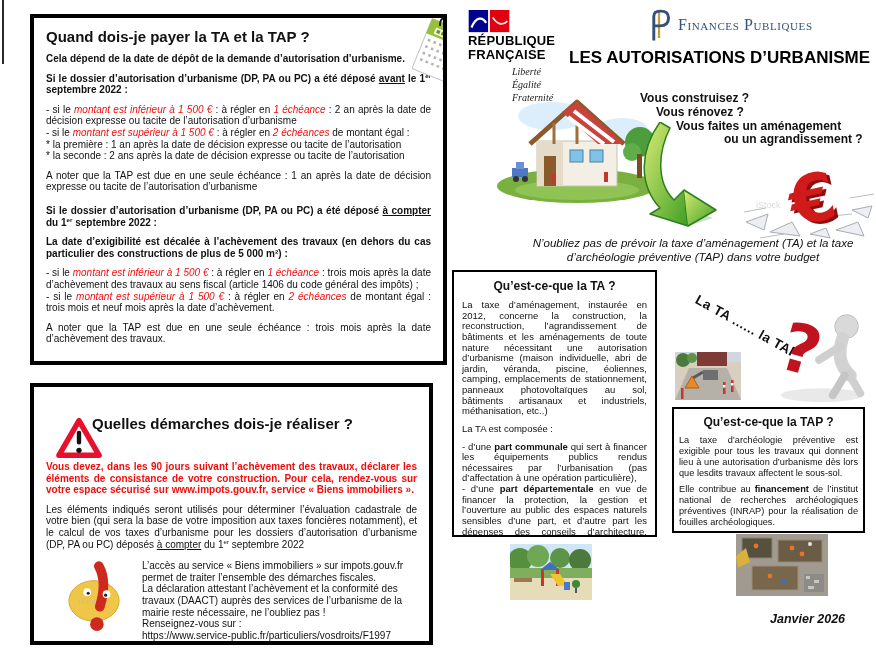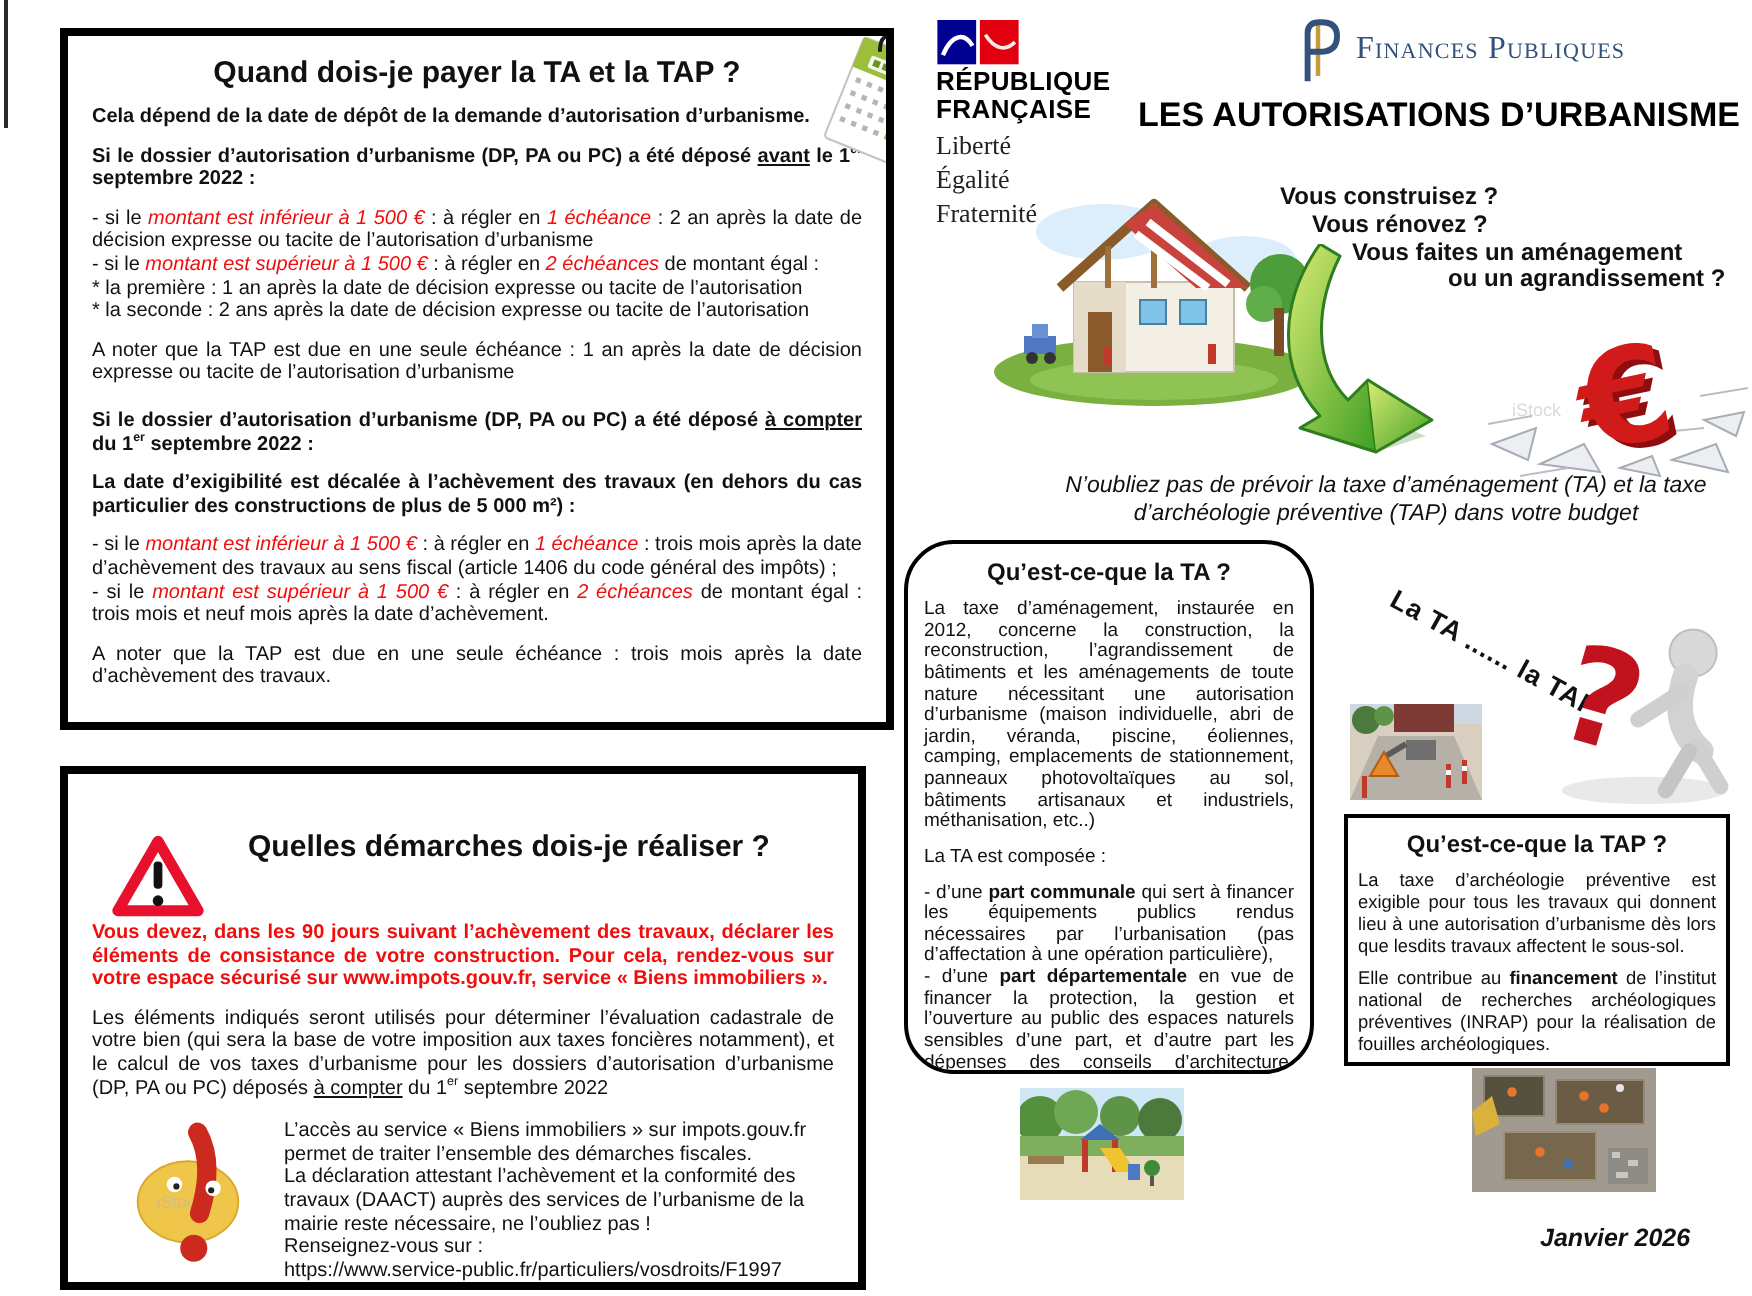--- a/index.html
+++ b/index.html
@@ -5,60 +5,60 @@
   html,body{margin:0;padding:0;background:#fff;}
   .page{position:relative;width:876px;height:648px;background:#fff;overflow:hidden;
         font-family:"Liberation Sans",sans-serif;color:#111;}
   .abs{position:absolute;}
   .fold-mark{left:2px;top:0;width:2px;height:64px;background:#2a2a2a;}
 
   
   .bigbox{border:4px solid #000;background:#fff;box-sizing:border-box;overflow:hidden;}
   .box-when{left:30px;top:14px;width:417px;height:351px;padding:6px 12px;}
   .box-steps{left:30px;top:383px;width:403px;height:262px;padding:16px 12px;}
-  .bigbox h2{margin:4px 0 2px;font-size:15px;text-align:center;font-weight:bold;}
+  .bigbox h2{margin:4px 0 2px;font-size:15px;font-weight:bold;}
   .bigbox p{margin:8px 0 0;font-size:10px;line-height:1.16;text-align:justify;}
   .bigbox p.m0{margin-top:0;}
   .b{font-weight:bold;}
   .u{text-decoration:underline;}
   .red{color:#f20d0d;font-style:italic;}
   .sup{vertical-align:super;font-size:0.62em;line-height:0;}
   .calendar-wrap{left:374px;top:-2px;width:76px;height:70px;}
   .steps-head{position:relative;height:44px;}
   .steps-head h2{margin:12px 0 0 46px;}
   .warn-wrap{position:absolute;left:10px;top:2px;width:46px;height:42px;}
   .alert-red{color:#f20d0d;font-weight:bold;}
   .service-row{display:flex;margin-top:10px;}
   .service-icon-cell{width:96px;flex:0 0 96px;display:flex;justify-content:center;}
   .service-text{flex:1;font-size:10px;line-height:1.17;text-align:left;}
   .service-text p{margin:0;text-align:left;}
   .link-line{color:#111;}
 
   
   .rf-logo{left:468px;top:10px;width:110px;}
   .rf-name{font-size:13px;font-weight:bold;line-height:1.05;letter-spacing:0.2px;color:#000;}
-  .rf-motto{margin-top:4px;font-family:"Liberation Serif",serif;
-            font-size:13px;line-height:1.3;color:#222;}
+  .rf-motto{margin-top:4px;font-family:"Liberation Serif",serif;font-style:italic;
+            font-size:10px;line-height:1.3;color:#222;margin-left:44px;}
   .fp-logo{left:646px;top:8px;display:flex;align-items:center;gap:6px;}
   .fp-text{font-family:"Liberation Serif",serif;font-variant:small-caps;font-size:16px;
            letter-spacing:0.6px;color:#33517a;}
   .main-title{left:540px;top:48px;width:330px;text-align:right;font-size:17px;
               font-weight:bold;line-height:1.22;color:#000;}
 
   .questions{left:640px;top:92px;font-size:12px;font-weight:bold;line-height:1.15;white-space:nowrap;}
   .questions div:nth-child(2){margin-left:16px;}
   .questions div:nth-child(3){margin-left:36px;}
   .questions div:nth-child(4){margin-left:84px;}
 
   .reminder{left:520px;top:236px;width:346px;text-align:center;font-style:italic;
             font-size:11.5px;line-height:1.25;color:#111;}
 
   
   .smallbox{border:2px solid #000;background:#fff;box-sizing:border-box;overflow:hidden;}
-  .ta-box{left:452px;top:270px;width:205px;height:267px;padding:5px 8px;border-radius:25px;}
+  .ta-box{left:452px;top:270px;width:205px;height:267px;padding:5px 8px;}
   .tap-box{left:672px;top:407px;width:193px;height:126px;padding:4px 5px;}
   .smallbox h3{margin:2px 0 4px;font-size:12px;font-weight:bold;text-align:center;}
   .ta-box p{margin:7px 0 0;font-size:9.5px;line-height:1.12;text-align:justify;}
   .tap-box p{margin:6px 0 0;font-size:9.2px;line-height:1.18;text-align:justify;}
 
   .ta-tap-label{left:700px;top:292px;font-size:13.5px;font-weight:bold;letter-spacing:0.5px;
                 transform:rotate(29deg);transform-origin:0 0;white-space:nowrap;color:#111;}
 
   .date-line{left:770px;top:612px;font-size:12.5px;font-weight:bold;font-style:italic;}
 

